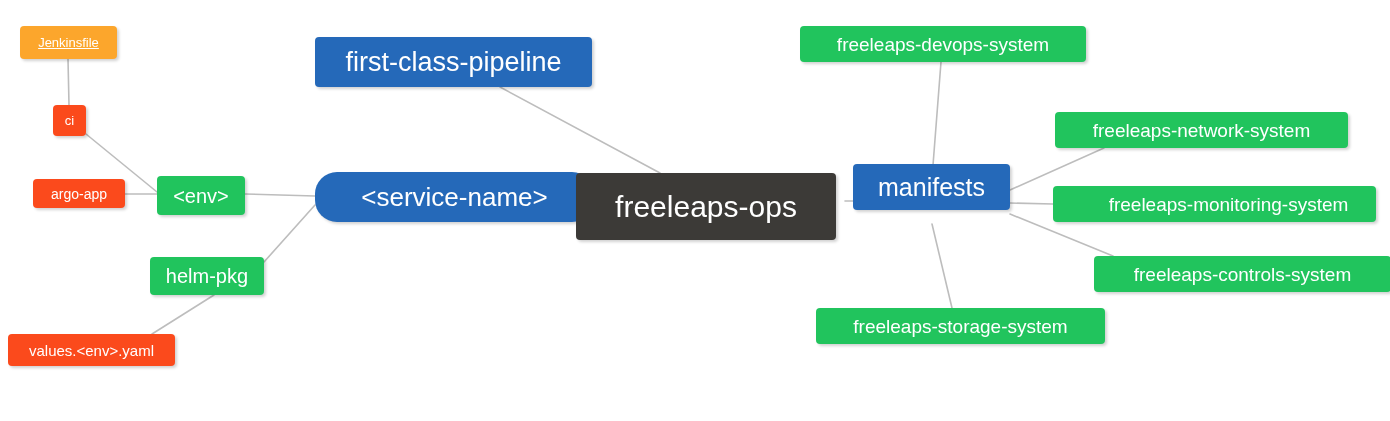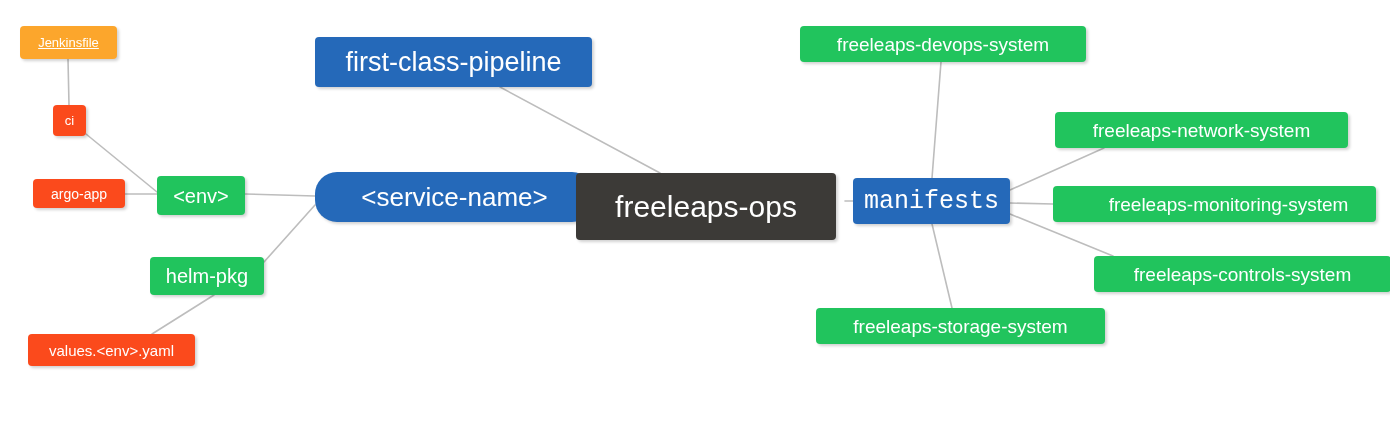--- a/index.html
+++ b/index.html
@@ -75,33 +75,33 @@
       </div>
       <div class="node" style="left: 33px; top: 179px; width: 92px; height: 29px; background: rgb(251, 74, 28); font-size: 14px; align-items: center;">
         <span class="node-label">argo-app</span>
       </div>
       <div class="node" style="left: 157px; top: 176px; width: 88px; height: 39px; background: rgb(33, 196, 93); font-size: 20px;">
         <span class="node-label">&lt;env&gt;</span>
       </div>
       <div class="node" style="left: 150px; top: 257px; width: 114px; height: 38px; background: rgb(33, 196, 93); font-size: 20px;">
         <span class="node-label">helm-pkg</span>
       </div>
-      <div class="node" style="left: 8px; top: 334px; width: 167px; height: 32px; background: rgb(251, 74, 28); font-size: 15px; margin-left: 20px;">
+      <div class="node" style="left: 8px; top: 334px; width: 167px; height: 32px; background: rgb(251, 74, 28); font-size: 15px;">
         <span class="node-label">values.&lt;env&gt;.yaml</span>
       </div>
       <div class="node" style="left: 315px; top: 37px; width: 277px; height: 50px; background: rgb(37, 105, 185); font-size: 27px;">
         <span class="node-label">first-class-pipeline</span>
       </div>
       <div class="node" style="left: 315px; top: 172px; width: 279px; height: 50px; background: rgb(37, 105, 185); font-size: 26px; border-radius: 22px;">
         <span class="node-label">&lt;service-name&gt;</span>
       </div>
       <div class="node" style="left: 576px; top: 173px; width: 260px; height: 67px; background: rgb(60, 58, 55); font-size: 30px;">
         <span class="node-label">freeleaps-ops</span>
       </div>
-      <div class="node" style="left: 853px; top: 178px; width: 157px; height: 46px; background: rgb(37, 105, 185); font-size: 25px; font-family: Liberation Mono, monospace;">
+      <div class="node" style="left: 853px; top: 164px; width: 157px; height: 46px; background: rgb(37, 105, 185); font-size: 25px;">
         <span class="node-label">manifests</span>
       </div>
       <div class="node" style="left: 800px; top: 26px; width: 286px; height: 36px; background: rgb(33, 196, 93); font-size: 19px; text-align: center;">
         <span class="node-label">freeleaps-devops-system</span>
       </div>
       <div class="node" style="left: 1055px; top: 112px; width: 293px; height: 36px; background: rgb(33, 196, 93); font-size: 19px;">
         <span class="node-label">freeleaps-network-system</span>
       </div>
       <div class="node" style="left: 1053px; top: 186px; width: 323px; height: 36px; background: rgb(33, 196, 93); font-size: 19px; padding-left: 28px;">
         <span class="node-label">freeleaps-monitoring-system</span>

